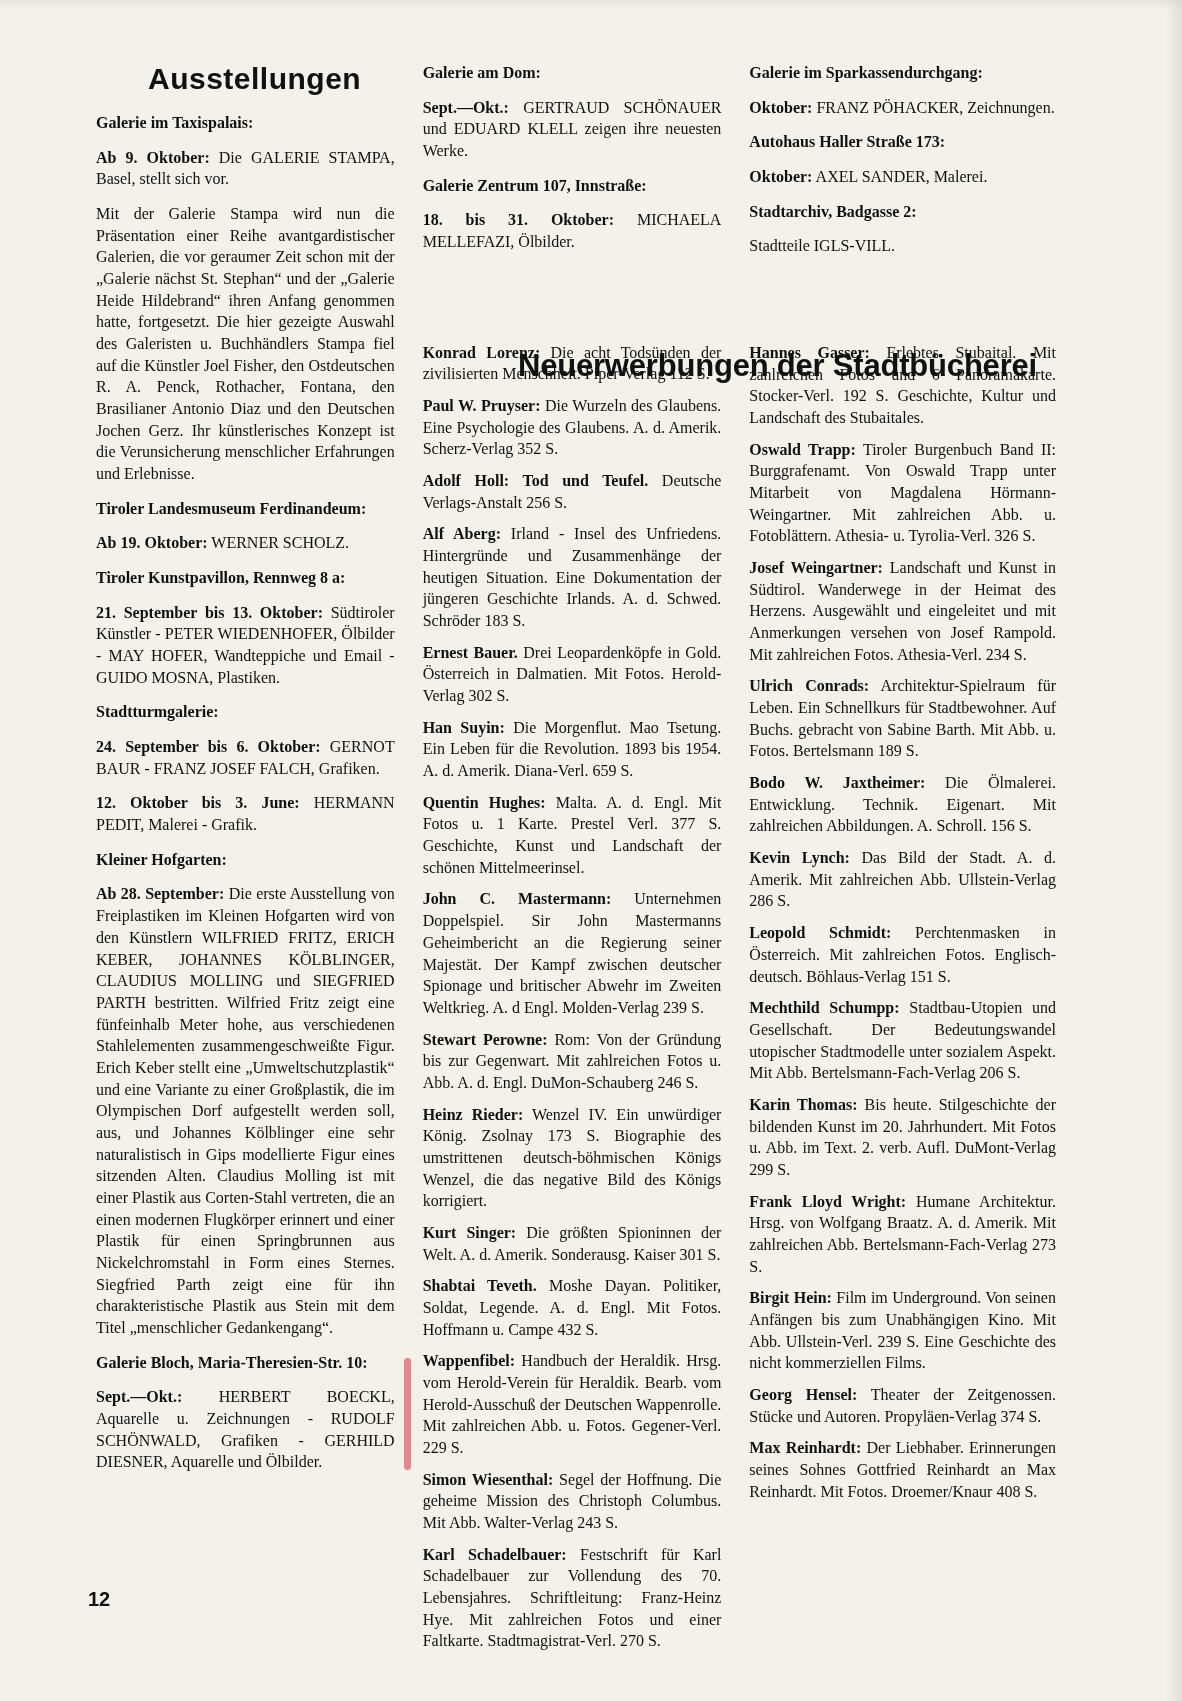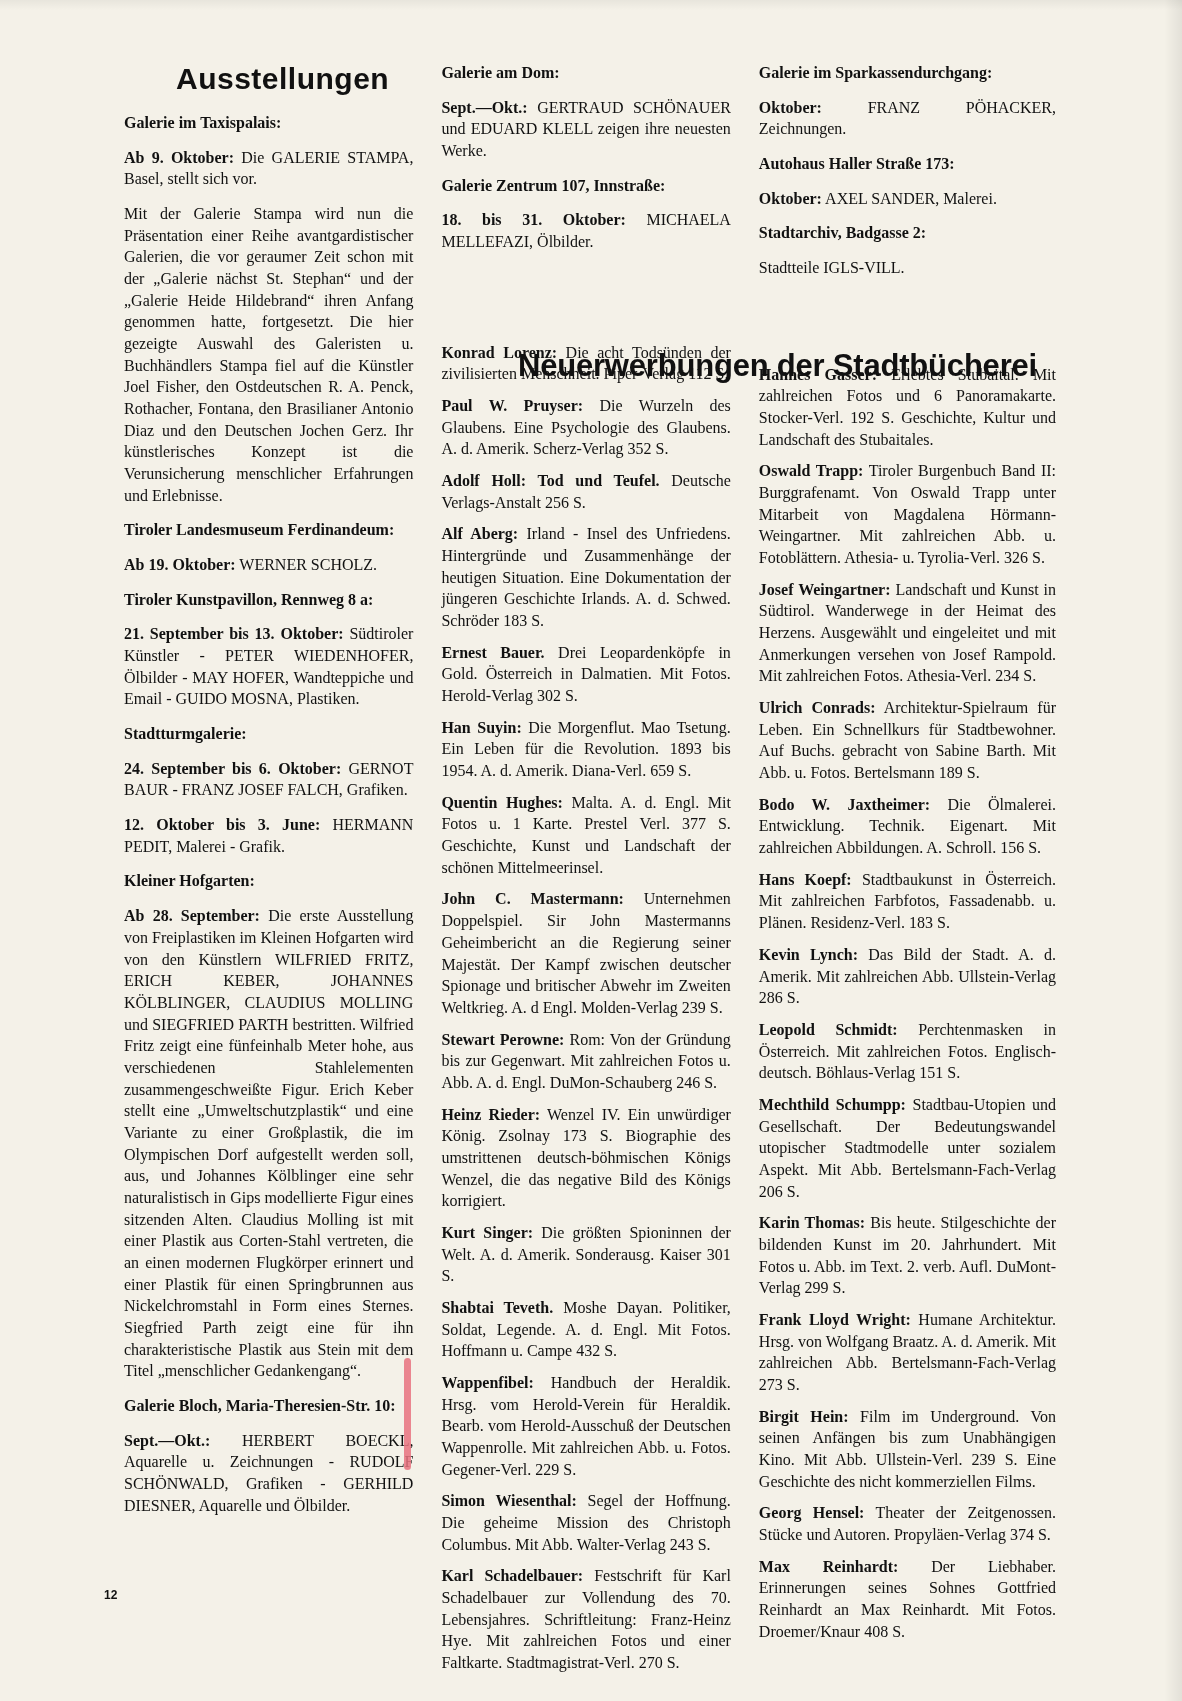--- a/index.html
+++ b/index.html
@@ -26,21 +26,20 @@
     position: absolute;
     left: 96px;
     top: 62px;
     width: 960px;
     height: 1520px;
   }
   .cols {
     display: flex;
     gap: 28px;
     align-items: flex-start;
-    margin-left: 28px;
   }
   .col {
     width: 302px;
   }
   .col.c1 { width: 300px; }
   .col.c2 { width: 300px; }
   .col.c3 { width: 308px; }
 
   h1.head {
     font-size: 30px;
@@ -72,23 +71,23 @@
   .spanner {
     position: absolute;
     left: 422px;
     top: 268px;
     width: 640px;
   }
   .booklist .entry { margin-bottom: 10px; }
 
   .pagenum {
     position: absolute;
-    left: 104px;
+    left: 88px;
     top: 1588px;
-    font-size: 12px;
+    font-size: 20px;
     font-weight: bold;
   }
   .marker {
     position: absolute;
     left: 404px;
     top: 1358px;
     width: 7px;
     height: 112px;
     background: #e8727f;
     border-radius: 4px;
@@ -171,21 +170,20 @@
         <div class="entry"><span class="lbl"></span><span class="plain">Stadtteile IGLS-VILL.</span></div>
 
         <div style="height:72px"></div>
 
         <div class="booklist">
           <div class="entry"><span class="lbl">Hannes Gasser:</span><span class="plain"> Erlebtes Stubaital. Mit zahlreichen Fotos und 6 Panoramakarte. Stocker-Verl. 192 S. Geschichte, Kultur und Landschaft des Stubaitales.</span></div>
           <div class="entry"><span class="lbl">Oswald Trapp:</span><span class="plain"> Tiroler Burgenbuch Band II: Burggrafenamt. Von Oswald Trapp unter Mitarbeit von Magdalena Hörmann-Weingartner. Mit zahlreichen Abb. u. Fotoblättern. Athesia- u. Tyrolia-Verl. 326 S.</span></div>
           <div class="entry"><span class="lbl">Josef Weingartner:</span><span class="plain"> Landschaft und Kunst in Südtirol. Wanderwege in der Heimat des Herzens. Ausgewählt und eingeleitet und mit Anmerkungen versehen von Josef Rampold. Mit zahlreichen Fotos. Athesia-Verl. 234 S.</span></div>
           <div class="entry"><span class="lbl">Ulrich Conrads:</span><span class="plain"> Architektur-Spielraum für Leben. Ein Schnellkurs für Stadtbewohner. Auf Buchs. gebracht von Sabine Barth. Mit Abb. u. Fotos. Bertelsmann 189 S.</span></div>
           <div class="entry"><span class="lbl">Bodo W. Jaxtheimer:</span><span class="plain"> Die Ölmalerei. Entwicklung. Technik. Eigenart. Mit zahlreichen Abbildungen. A. Schroll. 156 S.</span></div>
-          <div class="entry"><span class="lbl">Hans Koepf:</span><span class="plain"> Stadtbaukunst in Österreich. Mit zahlreichen Farbfotos, Fassadenabb. u. Plänen. Residenz-Verl. 183 S.</span></div>
           <div class="entry"><span class="lbl">Kevin Lynch:</span><span class="plain"> Das Bild der Stadt. A. d. Amerik. Mit zahlreichen Abb. Ullstein-Verlag 286 S.</span></div>
           <div class="entry"><span class="lbl">Leopold Schmidt:</span><span class="plain"> Perchtenmasken in Österreich. Mit zahlreichen Fotos. Englisch-deutsch. Böhlaus-Verlag 151 S.</span></div>
           <div class="entry"><span class="lbl">Mechthild Schumpp:</span><span class="plain"> Stadtbau-Utopien und Gesellschaft. Der Bedeutungswandel utopischer Stadtmodelle unter sozialem Aspekt. Mit Abb. Bertelsmann-Fach-Verlag 206 S.</span></div>
           <div class="entry"><span class="lbl">Karin Thomas:</span><span class="plain"> Bis heute. Stilgeschichte der bildenden Kunst im 20. Jahrhundert. Mit Fotos u. Abb. im Text. 2. verb. Aufl. DuMont-Verlag 299 S.</span></div>
           <div class="entry"><span class="lbl">Frank Lloyd Wright:</span><span class="plain"> Humane Architektur. Hrsg. von Wolfgang Braatz. A. d. Amerik. Mit zahlreichen Abb. Bertelsmann-Fach-Verlag 273 S.</span></div>
           <div class="entry"><span class="lbl">Birgit Hein:</span><span class="plain"> Film im Underground. Von seinen Anfängen bis zum Unabhängigen Kino. Mit Abb. Ullstein-Verl. 239 S. Eine Geschichte des nicht kommerziellen Films.</span></div>
           <div class="entry"><span class="lbl">Georg Hensel:</span><span class="plain"> Theater der Zeitgenossen. Stücke und Autoren. Propyläen-Verlag 374 S.</span></div>
           <div class="entry"><span class="lbl">Max Reinhardt:</span><span class="plain"> Der Liebhaber. Erinnerungen seines Sohnes Gottfried Reinhardt an Max Reinhardt. Mit Fotos. Droemer/Knaur 408 S.</span></div>
         </div>
       </div>

